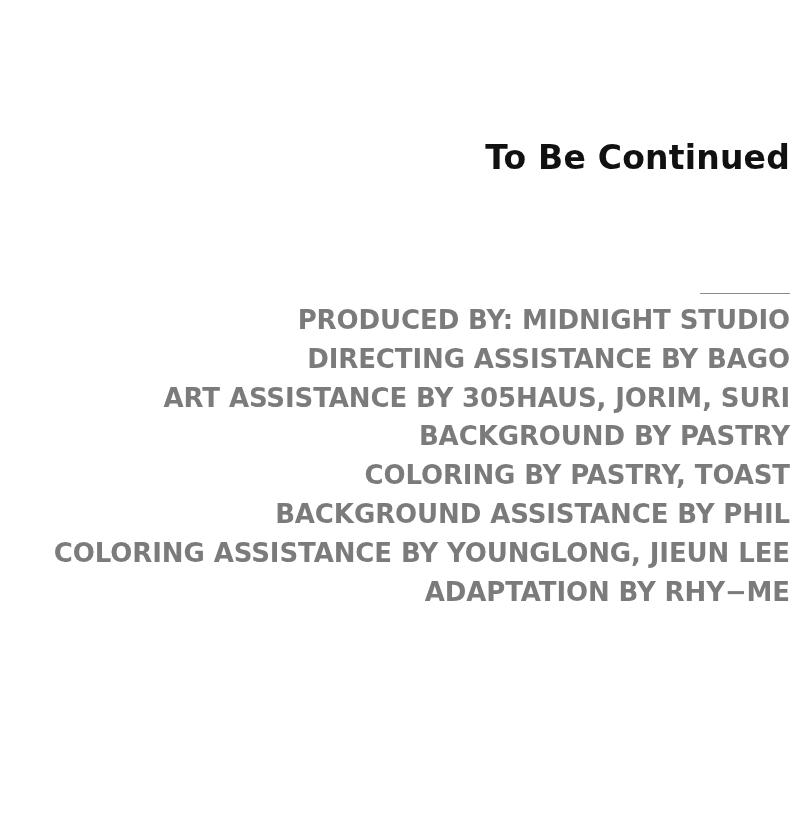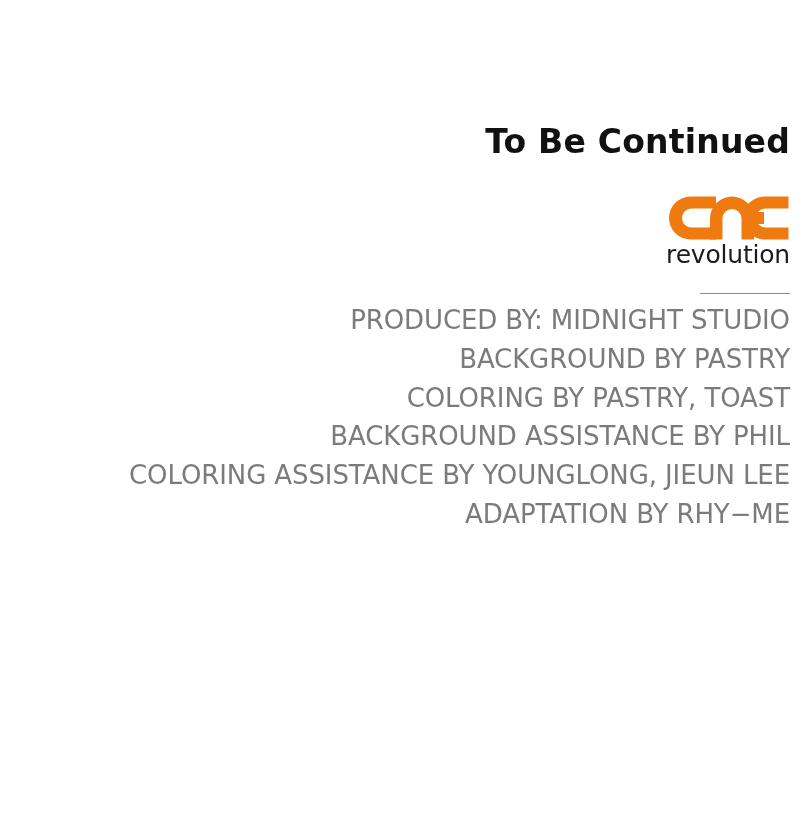--- a/index.html
+++ b/index.html
@@ -31,20 +31,21 @@
   }
   .title {
     display: inline-block;
     font-family: "DejaVu Sans", "Liberation Sans", sans-serif;
     font-size: 33px;
     font-weight: 600;
     color: #111111;
     letter-spacing: 0.2px;
     line-height: 1.1;
     white-space: nowrap;
+    margin-top: 16px;
   }
 
   
   .logo-row {
     position: absolute;
     top: 196px;
     left: 0;
     right: 10px;
     text-align: right;
   }
@@ -91,68 +92,45 @@
     position: absolute;
     top: 301px;
     left: 0;
     right: 10px;
     text-align: right;
   }
   .credit-line {
     display: block;
     font-family: "DejaVu Sans", "Liberation Sans", sans-serif;
     font-size: 26px;
-    font-weight: 400;
+    font-weight: 700;
     color: #7b7b7b;
     line-height: 38.8px;
     letter-spacing: -0.1px;
     white-space: nowrap;
   }
 </style>
 </head>
 <body>
 
 <div class="page">
 
   <div class="title-row">
     <span class="title">To Be Continued</span>
   </div>
 
-  <div class="logo-row">
-    <div class="logo">
-      <span class="logo-mark">
-        <svg width="124" height="44" viewBox="0 0 124 44" xmlns="http://www.w3.org/2000/svg" aria-hidden="true">
-          <g fill="#ef7b10">
-
-            <path d="M24.5 0.5 H50 V12.5 H25.5
-                     a9.5 9.5 0 0 0 0 19 H50 V43.5 H24.5
-                     a21.5 21.5 0 0 1 0 -43 Z"></path>
-
-            <path d="M44 43.5 V22.5
-                     a22 22 0 0 1 44 0 V43.5 H75.5 V22.5
-                     a9.5 9.5 0 0 0 -19 0 V43.5 Z"></path>
-
-            <path d="M122.5 0.5 H98.5
-                     a21.5 21.5 0 0 0 0 43 H122.5 V31.5 H99.5
-                     a9.5 9.5 0 0 1 0 -19 H122.5 Z"></path>
-
-            <rect x="84" y="16" width="14" height="12"></rect>
-          </g>
-        </svg>
-      </span>
-      <span class="logo-word">revolution</span>
-    </div>
-  </div>
 
   <div class="divider-row">
     <span class="divider"></span>
   </div>
 
   <div class="credits">
     <span class="credit-line">PRODUCED BY: MIDNIGHT STUDIO</span>
+    <span class="credit-line">DIRECTING ASSISTANCE BY BAGO</span>
+    <span class="credit-line">ART ASSISTANCE BY 305HAUS, JORIM, SURI</span>
     <span class="credit-line">BACKGROUND BY PASTRY</span>
     <span class="credit-line">COLORING BY PASTRY, TOAST</span>
     <span class="credit-line">BACKGROUND ASSISTANCE BY PHIL</span>
     <span class="credit-line">COLORING ASSISTANCE BY YOUNGLONG, JIEUN LEE</span>
     <span class="credit-line">ADAPTATION BY RHY−ME</span>
   </div>
 
 </div>
 
 </body></html>

